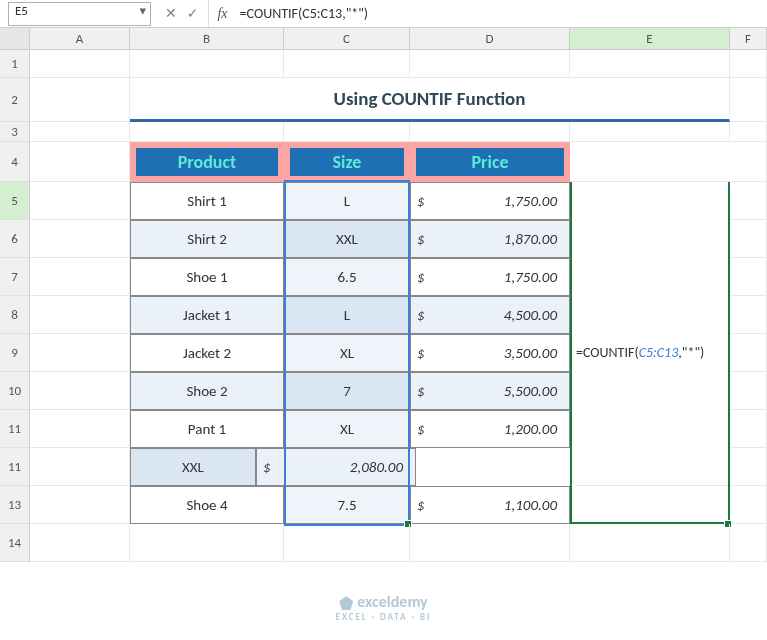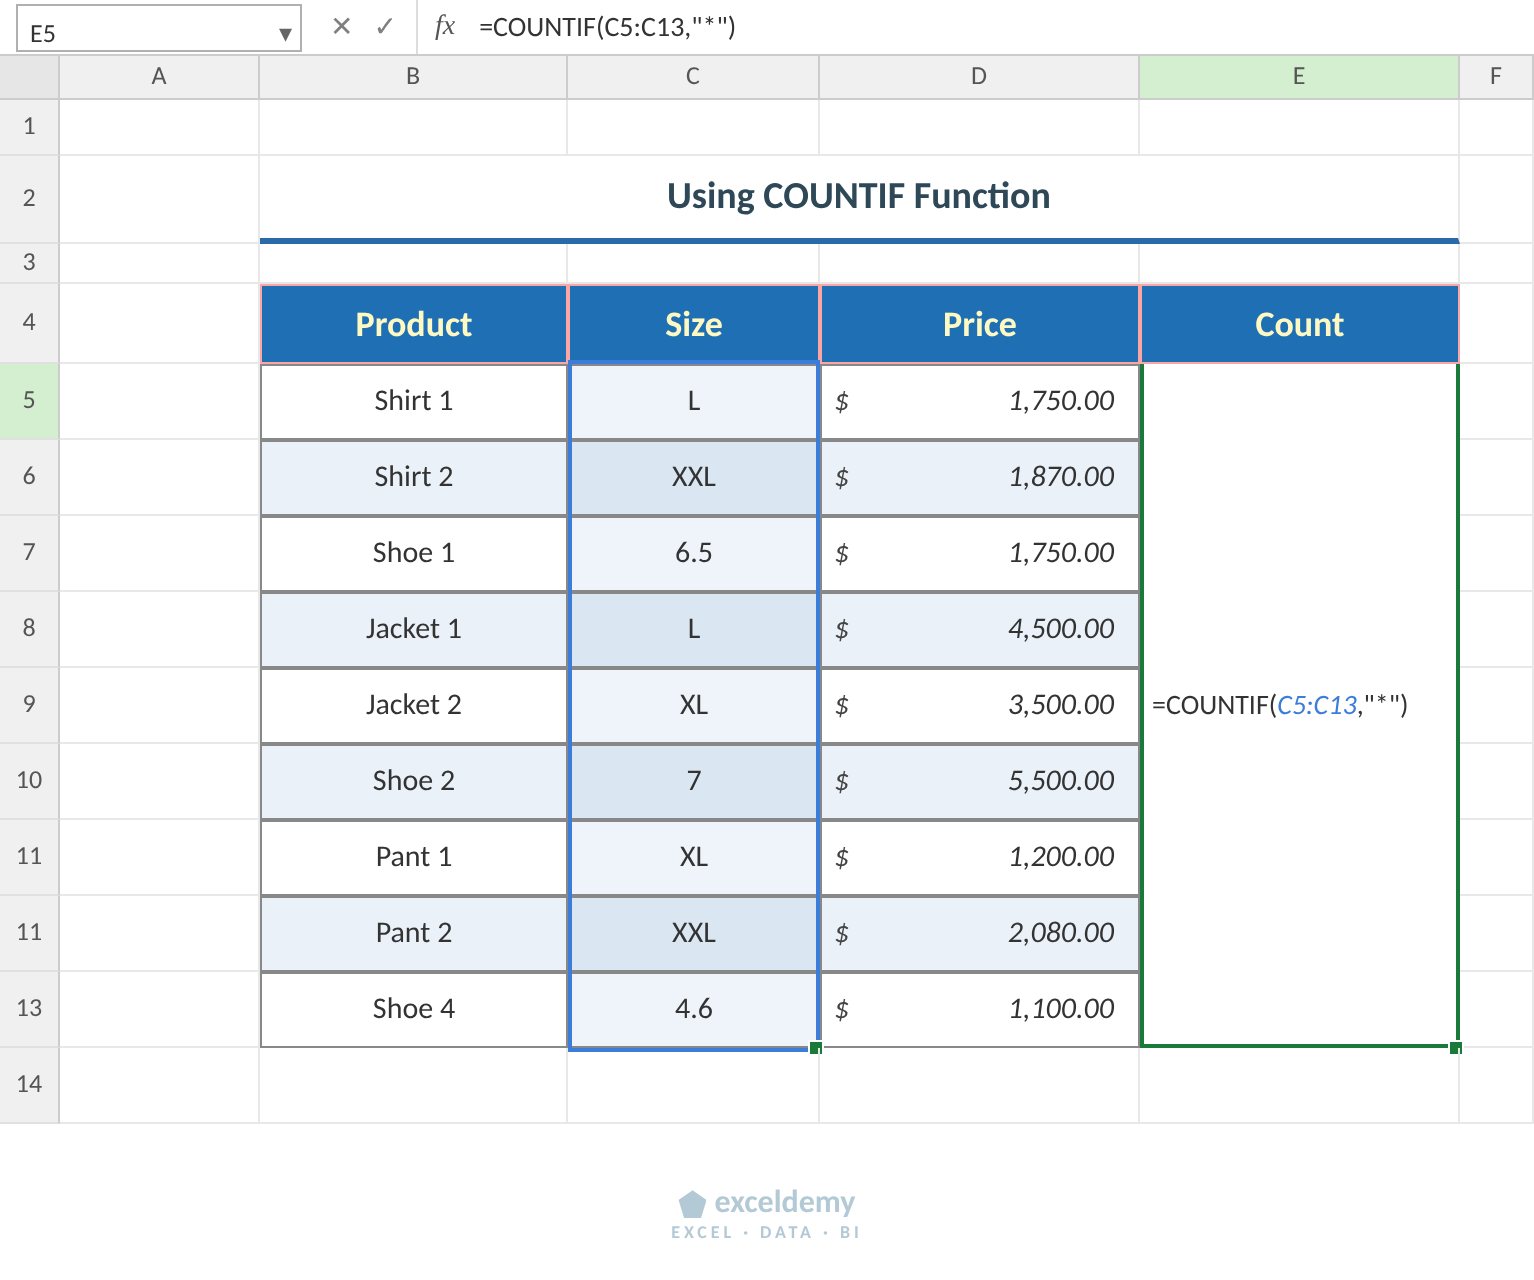--- a/index.html
+++ b/index.html
@@ -1,19 +1,19 @@
 <!DOCTYPE html>
 <html><head>
 <meta charset="utf-8">
 <style>
 * { box-sizing: border-box; margin: 0; padding: 0; }
 body { font-family: Calibri, Arial, sans-serif; font-size: 14px; background: #fff; color: #333; width: 767px; height: 640px; overflow: hidden; position: relative; }
 
 .formula-bar { display: flex; align-items: center; height: 28px; border-bottom: 1px solid #ccc; background: #fff; }
-.name-box { width: 143px; height: 24px; border: 1px solid #b0b0b0; margin: 2px 4px 2px 8px; display: flex; align-items: flex-end; padding-left: 6px; font-size: 13px; position: relative; }
+.name-box { width: 143px; height: 24px; border: 1px solid #b0b0b0; margin: 2px 4px 2px 8px; display: flex; align-items: flex-start; padding-left: 6px; font-size: 13px; position: relative; }
 .name-box-dd { margin-left: auto; margin-right: 4px; color: #666; }
 .fb-controls { display: flex; align-items: center; gap: 10px; padding: 0 10px; border-right: 1px solid #ddd; height: 100%; color: #808080; }
 .fb-controls span { cursor: pointer; }
 .fx-label { font-style: italic; font-family: Georgia, serif; color: #555; padding: 0 8px; }
 .formula-input { flex: 1; padding-left: 4px; font-size: 14px; }
 
 .col-headers { display: flex; height: 22px; background: #f0f0f0; border-bottom: 1px solid #ccc; }
 .corner { width: 30px; border-right: 1px solid #ccc; background: #e6e6e6; }
 .col-h { border-right: 1px solid #ccc; display: flex; align-items: center; justify-content: center; color: #555; font-size: 13px; background: #f0f0f0; }
 .col-A { width: 100px; }
@@ -38,21 +38,21 @@
 .cell-row { display: flex; height: 38px; }
 .cell-row.r1 { height: 28px; }
 .cell-row.r2 { height: 44px; justify-content: flex-end; }
 .cell-row.r3 { height: 20px; }
 .cell-row.r4 { height: 40px; }
 .cell-row.r14 { height: 38px; }
 .cell { border-right: 1px solid #e8e8e8; border-bottom: 1px solid #e8e8e8; display: flex; align-items: center; padding: 0 6px; font-size: 15px; position: relative; }
 
 .title-cell { grid-column: span 4; justify-content: center; font-weight: bold; font-size: 19px; color: #2f4858; border-bottom: 3px solid #2a6aa8; background: #fff; }
 
-.hdr { background: #1f6fb5; color: #fef9c3; font-weight: bold; font-size: 18px; justify-content: center; border: 1px solid #fca5a5; }
+.hdr { background: #1f6fb5; color: #5eead4; font-weight: bold; font-size: 18px; justify-content: center; border: 6px solid #fca5a5; }
 
 .data-b { justify-content: center; border: 1px solid #888; }
 .data-c { justify-content: center; border: 1px solid #888; }
 .data-d { border: 1px solid #888; font-style: italic; }
 .data-d .cur { color: #444; }
 .data-d .val { margin-left: auto; padding-right: 6px; }
 
 .alt-row .data-b, .alt-row .data-c, .alt-row .data-d { background: #eaf1f8; }
 .data-c { background: #eef4fa; }
 .alt-row .data-c { background: #dae6f2; }
@@ -136,21 +136,20 @@
       <div class="cell col-D"></div>
       <div class="cell col-E"></div>
       <div class="cell col-F"></div>
     </div>
 
     <div class="cell-row r4">
       <div class="cell col-A"></div>
       <div class="cell col-B hdr">Product</div>
       <div class="cell col-C hdr">Size</div>
       <div class="cell col-D hdr">Price</div>
-      <div class="cell col-E hdr">Count</div>
       <div class="cell col-F"></div>
     </div>
 
     <div style="position:relative">
       <div id="data-rows">
           <div class="cell-row ">
             <div class="cell col-A"></div>
             <div class="cell col-B data-b">Shirt 1</div>
             <div class="cell col-C data-c">L</div>
             <div class="cell col-D data-d">
@@ -221,33 +220,32 @@
             <div class="cell col-C data-c">XL</div>
             <div class="cell col-D data-d">
               <span class="cur">$</span>
               <span class="val">1,200.00</span>
             </div>
             <div class="cell col-E" style="border:none"></div>
             <div class="cell col-F"></div>
           </div>
           <div class="cell-row alt-row">
             <div class="cell col-A"></div>
-            <div class="cell col-B data-b">Pant 2</div>
             <div class="cell col-C data-c">XXL</div>
             <div class="cell col-D data-d">
               <span class="cur">$</span>
               <span class="val">2,080.00</span>
             </div>
             <div class="cell col-E" style="border:none"></div>
             <div class="cell col-F"></div>
           </div>
           <div class="cell-row ">
             <div class="cell col-A"></div>
             <div class="cell col-B data-b">Shoe 4</div>
-            <div class="cell col-C data-c">4.6</div>
+            <div class="cell col-C data-c">7.5</div>
             <div class="cell col-D data-d">
               <span class="cur">$</span>
               <span class="val">1,100.00</span>
             </div>
             <div class="cell col-E" style="border:none"></div>
             <div class="cell col-F"></div>
           </div>
         </div>
 
       <div class="count-cell">

